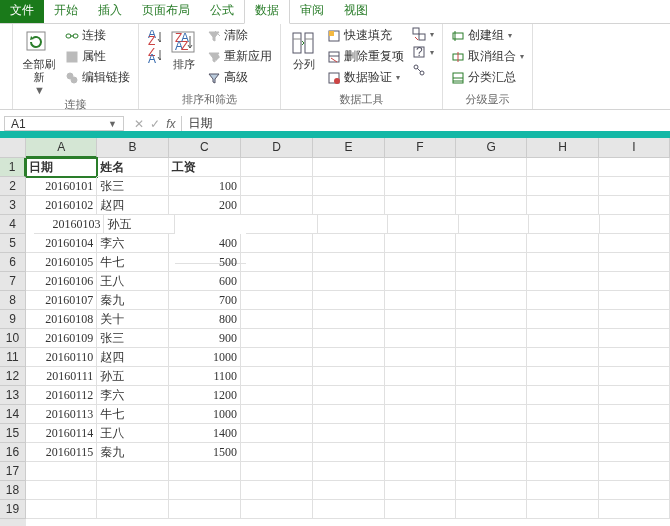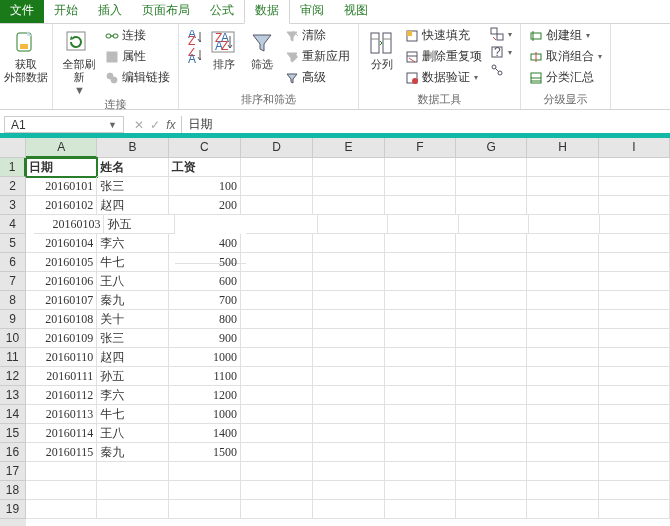--- a/index.html
+++ b/index.html
@@ -12,21 +12,21 @@
 .group{border-right:1px solid #e0e0e0;padding:2px 6px 0;display:flex;flex-direction:column;justify-content:space-between}
 .group-body{display:flex;gap:4px;align-items:flex-start}
 .group-label{text-align:center;color:#666;font-size:11px;padding-bottom:2px}
 .bigbtn{display:flex;flex-direction:column;align-items:center;width:40px;cursor:pointer;padding-top:2px}
 .bigbtn .ic{width:28px;height:30px;display:flex;align-items:center;justify-content:center}
 .bigbtn span{text-align:center;line-height:13px;font-size:11px}
 .smallbtn{display:flex;align-items:center;gap:3px;cursor:pointer;padding:1px 2px;font-size:11px;white-space:nowrap}
 .smallbtn .sic{width:14px;height:14px;display:flex;align-items:center;justify-content:center}
 .col{display:flex;flex-direction:column;gap:2px}
 svg{display:block}
-.fx{display:flex;height:22px;border-bottom:5px solid #14b8a6;align-items:stretch;margin-top:6px}
+.fx{display:flex;height:22px;border-bottom:7px solid #14b8a6;align-items:stretch;margin-top:6px}
 .namebox{width:120px;border:1px solid #ccc;padding:2px 6px;display:flex;align-items:center;justify-content:space-between;margin:0 4px}
 .namebox .dd{color:#666;font-size:9px}
 .fxbtns{display:flex;align-items:center;gap:6px;padding:0 6px;border-right:1px solid #ccc}
 .fxinput{flex:1;padding:2px 6px;display:flex;align-items:center;font-family:SimSun}
 .sheet{display:flex;height:394px}
 .rowhdrs{display:flex;flex-direction:column;width:26px;background:#e6e6e6}
 .corner{height:20px;border-right:1px solid #ccc;border-bottom:1px solid #ccc;background:#e6e6e6}
 .rh{height:19px;border-right:1px solid #ccc;border-bottom:1px solid #ccc;text-align:center;line-height:18px;color:#333;font-family:Arial}
 .grid{flex:1;overflow:hidden}
 .colhdrs{display:flex;height:20px;background:#e6e6e6}
@@ -52,33 +52,20 @@
   <div class="tab">插入</div>
   <div class="tab">页面布局</div>
   <div class="tab">公式</div>
   <div class="tab active">数据</div>
   <div class="tab">审阅</div>
   <div class="tab">视图</div>
 </div>
 
 <div class="ribbon">
   <div class="group">
-    <div class="group-body">
-      <div class="bigbtn">
-        <div class="ic">
-            <svg width="24" height="26">
-              <rect x="3" y="3" width="14" height="18" rx="2" fill="#fff" stroke="#2a7d2a"></rect>
-              <rect x="6" y="14" width="8" height="5" fill="#f4b942"></rect>
-              <path d="M13 1l5 5h-5z" fill="#cde"></path>
-            </svg>
-          </div>
-        <span style="white-space:pre">获取
-外部数据</span>
-      </div>
-    </div>
     <div class="group-label"></div>
   </div>
   <div class="group">
     <div class="group-body">
       <div class="bigbtn">
         <div class="ic">
             <svg width="28" height="26">
               <rect x="2" y="2" width="18" height="18" fill="#fff" stroke="#888"></rect>
               <path d="M8 8a5 5 0 1 1-2 4" fill="none" stroke="#2a7d2a" stroke-width="2"></path>
               <path d="M6 6l-1 4 4-1z" fill="#2a7d2a"></path>
@@ -148,28 +135,20 @@
             <svg width="28" height="26">
               <rect x="2" y="2" width="22" height="20" fill="#fff" stroke="#888"></rect>
               <text x="5" y="12" font-size="9" fill="#c44">Z</text>
               <text x="11" y="12" font-size="9" fill="#3a6db0">A</text>
               <text x="5" y="20" font-size="9" fill="#3a6db0">A</text>
               <text x="11" y="20" font-size="9" fill="#c44">Z</text>
               <path d="M20 6v12M18 15l2 3 2-3" stroke="#555" fill="none"></path>
             </svg>
           </div>
         <span>排序</span>
-      </div>
-      <div class="bigbtn" style="width:34px">
-        <div class="ic">
-            <svg width="24" height="24">
-              <path d="M3 4h18l-7 9v7l-4-2v-5z" fill="#bcd" stroke="#556"></path>
-            </svg>
-          </div>
-        <span>筛选</span>
       </div>
       <div class="col">
         <div class="smallbtn dis">
             <span class="sic">
               <svg width="14" height="14">
                 <path d="M2 3h10l-4 5v4l-2-1v-3z" fill="none" stroke="#888"></path>
                 <line x1="8" y1="2" x2="13" y2="7" stroke="#c44"></line>
               </svg>
             </span>
             <span>清除</span>

